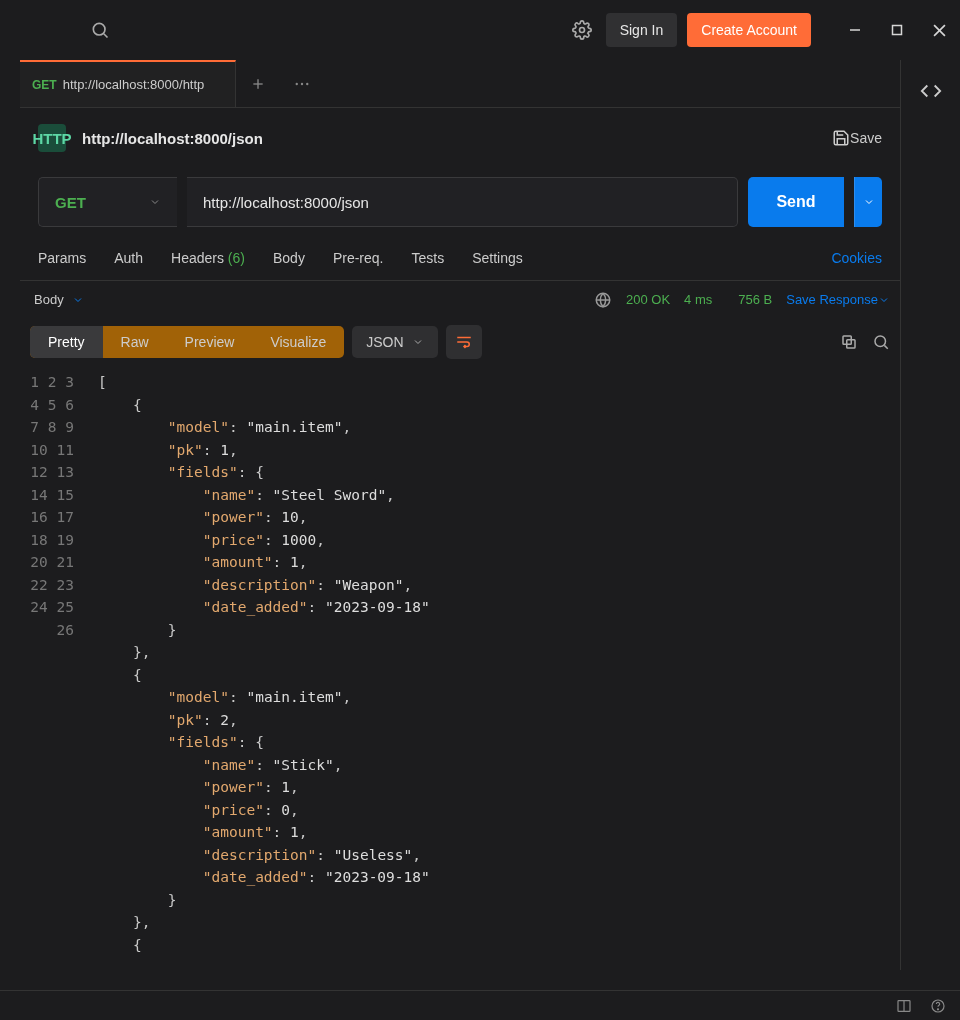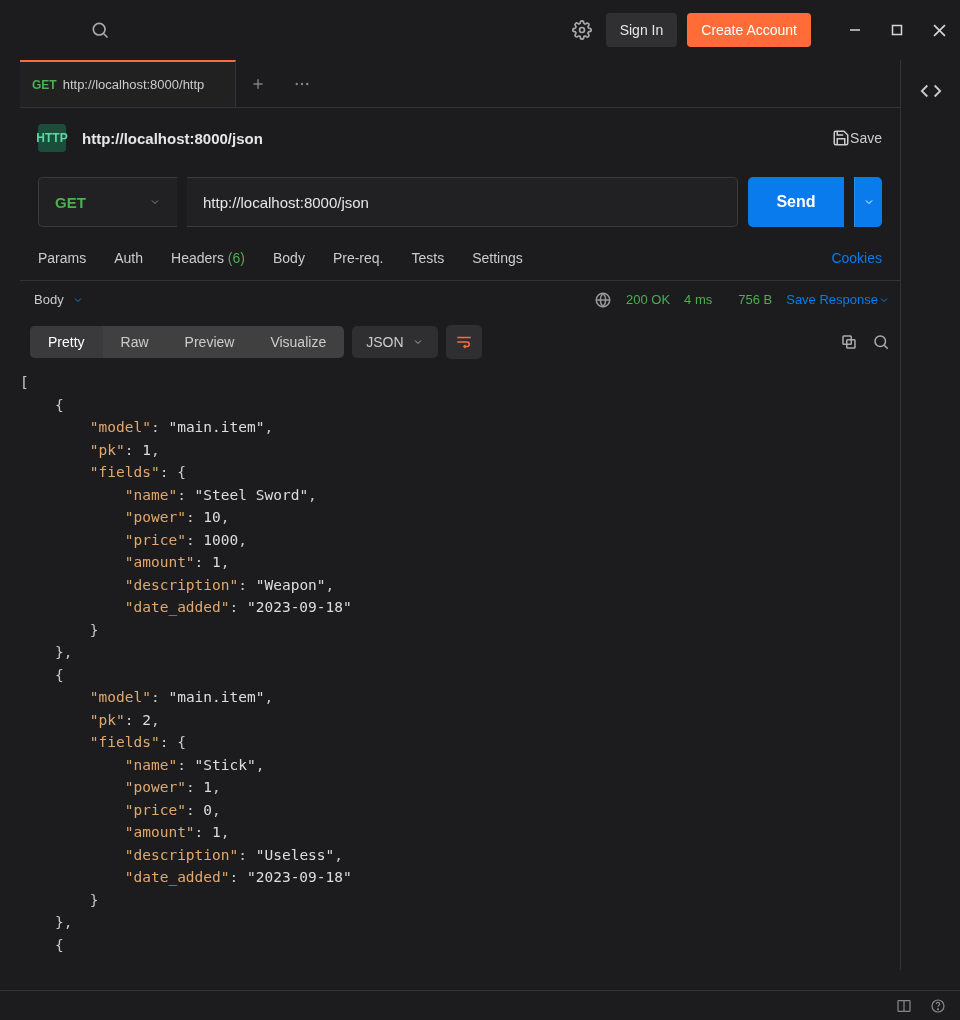--- a/index.html
+++ b/index.html
@@ -93,21 +93,21 @@
   display: flex;
   align-items: center;
   padding: 0 18px;
   gap: 16px;
 }
 .http-badge {
   width: 28px; height: 28px;
   background: #1a4d3a;
   border-radius: 4px;
   display: flex; align-items: center; justify-content: center;
-  color: #5dd8a5; font-size: 12px; font-weight: bold;
+  color: #5dd8a5; font-size: 15px; font-weight: bold;
 }
 .req-title { font-size: 15px; font-weight: 600; color: #e6e6e6; }
 .reqheader .spacer { flex: 1; }
 .save-btn { display: flex; align-items: center; gap: 0; color: #ccc; font-size: 14px; }
 
 .reqrow {
   height: 68px;
   display: flex;
   align-items: center;
   padding: 0 18px;
@@ -192,21 +192,21 @@
 
 .viewbar {
   height: 48px;
   display: flex;
   align-items: center;
   padding: 0 10px;
   gap: 8px;
 }
 .seg {
   display: flex;
-  background: #404040;
+  background: #a16207;
   border-radius: 5px;
   overflow: hidden;
 }
 .seg .opt {
   padding: 8px 18px;
   font-size: 14px;
   color: #ccc;
 }
 .seg .opt.active { background: #3a3a3c; color: #fff; }
 .jsonpick {
@@ -457,20 +457,47 @@
       <span>
           <svg width="18" height="18" viewBox="0 0 24 24" fill="none" stroke="currentColor" stroke-width="2">
             <circle cx="11" cy="11" r="7"></circle>
             <line x1="21" y1="21" x2="16.5" y2="16.5"></line>
           </svg>
         </span>
     </div>
   </div>
 
   <div class="editor">
+    <div class="gutter" id="gutter">1
+2
+3
+4
+5
+6
+7
+8
+9
+10
+11
+12
+13
+14
+15
+16
+17
+18
+19
+20
+21
+22
+23
+24
+25
+26
+</div>
     <div class="code" id="code"><span class="p">[</span>
 <span class="guide"></span>    <span class="p">{</span>
 <span class="guide"></span>    <span class="guide"></span>    <span class="k">"model"</span><span class="p">:</span> "main.item"<span class="p">,</span>
 <span class="guide"></span>    <span class="guide"></span>    <span class="k">"pk"</span><span class="p">:</span> 1<span class="p">,</span>
 <span class="guide"></span>    <span class="guide"></span>    <span class="k">"fields"</span><span class="p">:</span> <span class="p">{</span>
 <span class="guide"></span>    <span class="guide"></span>    <span class="guide"></span>    <span class="k">"name"</span><span class="p">:</span> "Steel Sword"<span class="p">,</span>
 <span class="guide"></span>    <span class="guide"></span>    <span class="guide"></span>    <span class="k">"power"</span><span class="p">:</span> 10<span class="p">,</span>
 <span class="guide"></span>    <span class="guide"></span>    <span class="guide"></span>    <span class="k">"price"</span><span class="p">:</span> 1000<span class="p">,</span>
 <span class="guide"></span>    <span class="guide"></span>    <span class="guide"></span>    <span class="k">"amount"</span><span class="p">:</span> 1<span class="p">,</span>
 <span class="guide"></span>    <span class="guide"></span>    <span class="guide"></span>    <span class="k">"description"</span><span class="p">:</span> "Weapon"<span class="p">,</span>

